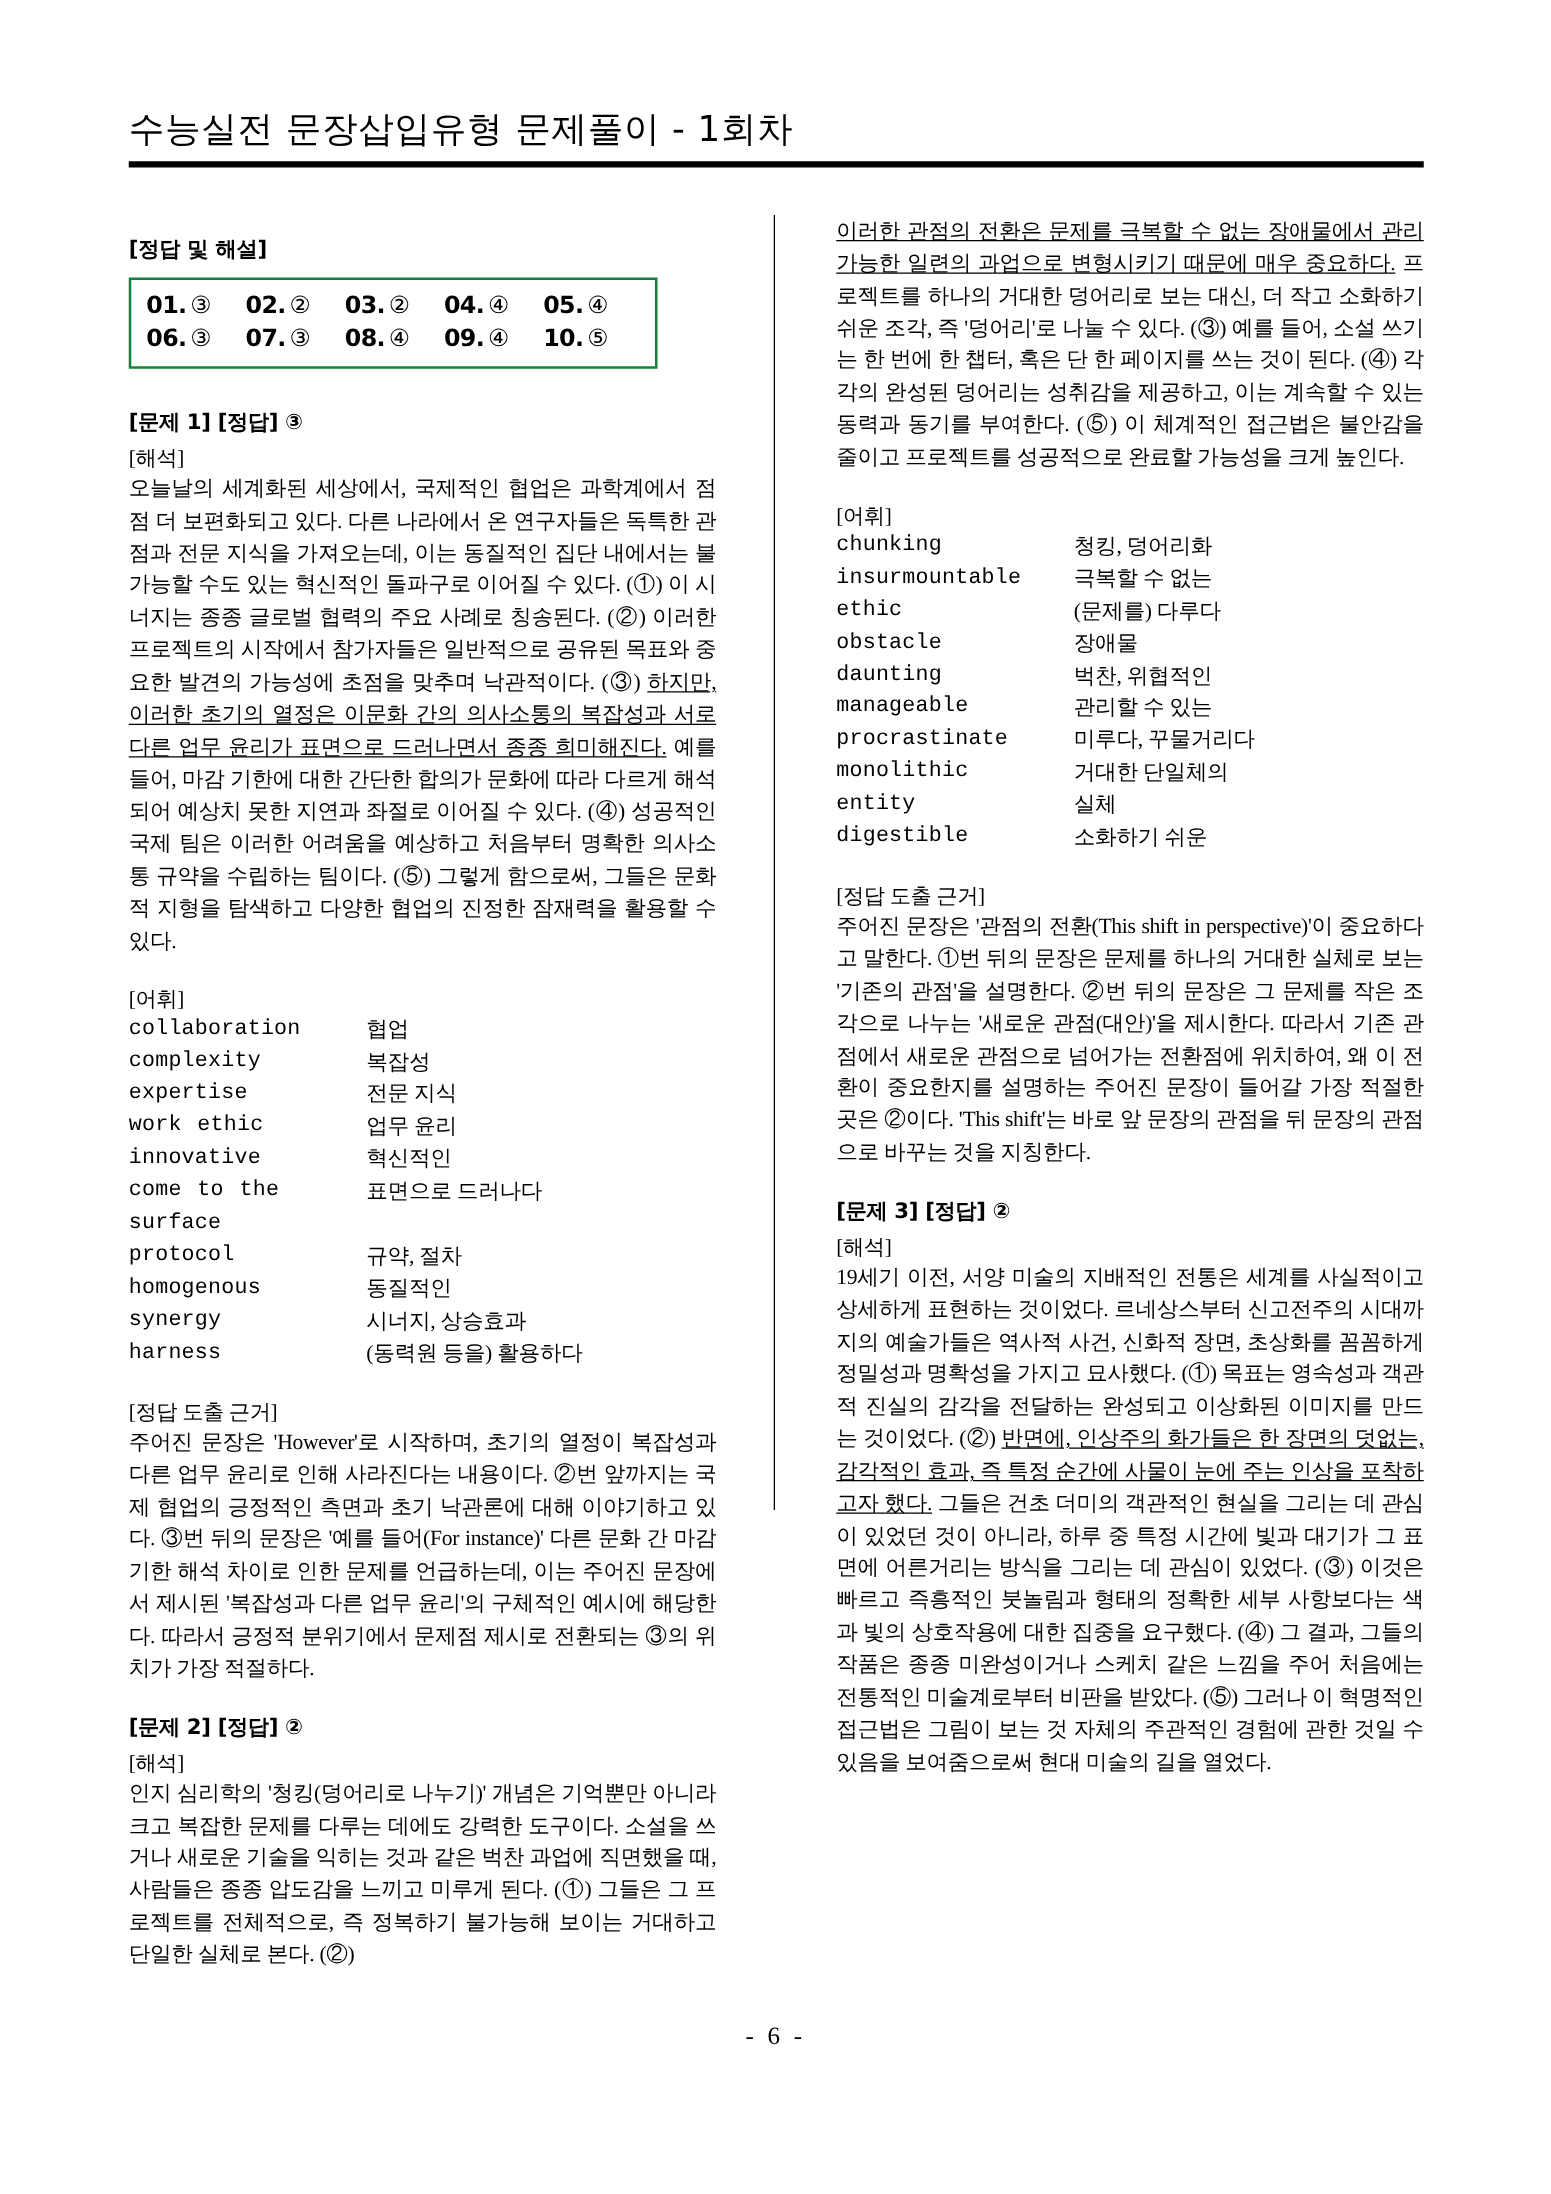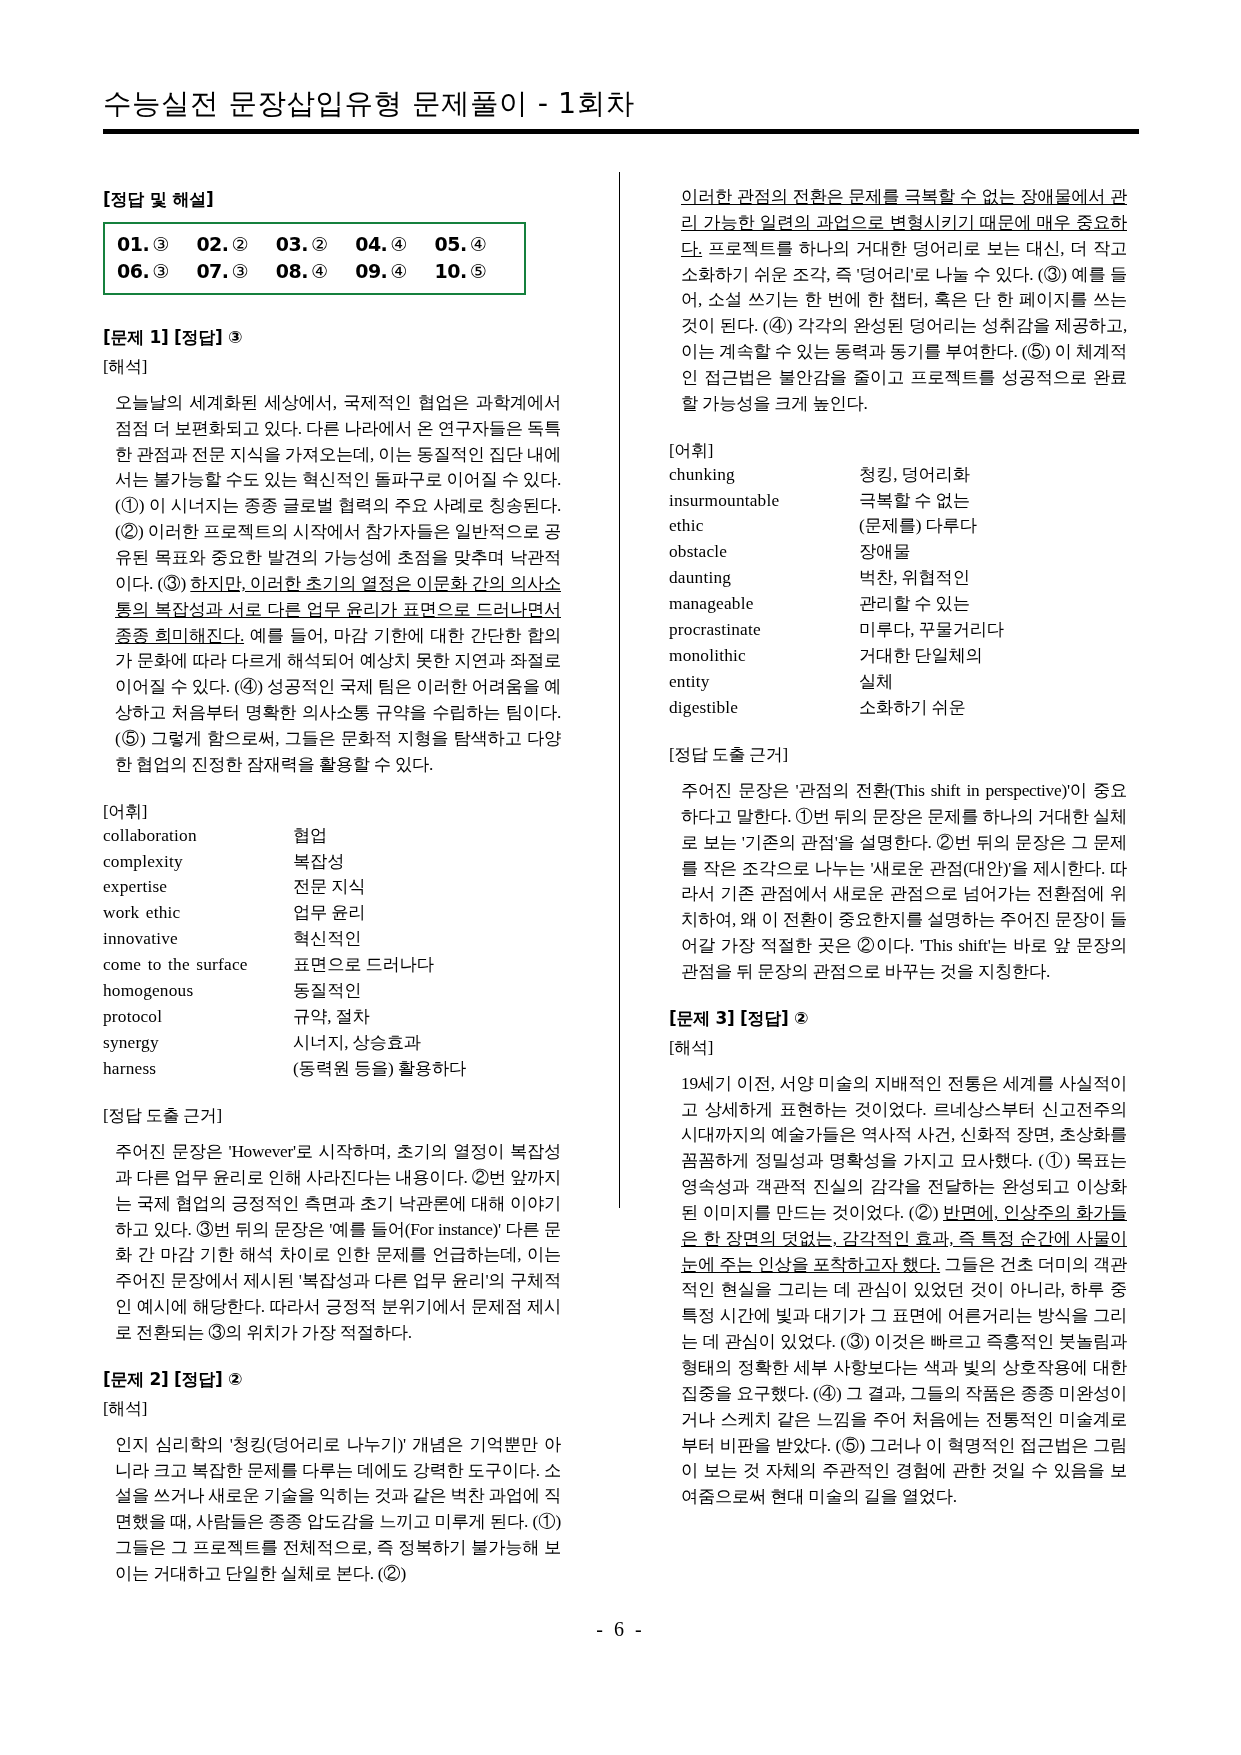--- a/index.html
+++ b/index.html
@@ -112,38 +112,38 @@
     letter-spacing: -0.5px;
   }
   .answer-cell .circ { font-weight: normal; padding-left: 3px; }
 
   
   .para {
     font-size: 17.3px;
     line-height: 1.495;
     text-align: justify;
     text-justify: inter-character;
-    margin: 12px;
+    margin: 0;
     letter-spacing: -0.25px;
     word-break: break-all;
   }
   .para u { text-decoration: underline; text-underline-offset: 2px; }
   .gap-after { margin-bottom: 22px; }
 
   
   .vocab-list { margin: 0; }
   .vocab-row {
     display: flex;
     font-size: 17.3px;
     line-height: 1.5;
   }
   .vocab-en {
     width: 190px;
     flex: 0 0 190px;
-    font-family: Liberation Serif, serif;
+    font-family: Liberation Mono, monospace;
     letter-spacing: 0.2px;
     word-spacing: 2px;
   }
   .vocab-ko {
     flex: 1;
     letter-spacing: -0.2px;
   }
 
   
   .footer {
@@ -215,26 +215,26 @@
           </div>
         <div class="vocab-row">
             <span class="vocab-en">innovative</span>
             <span class="vocab-ko">혁신적인</span>
           </div>
         <div class="vocab-row">
             <span class="vocab-en">come to the surface</span>
             <span class="vocab-ko">표면으로 드러나다</span>
           </div>
         <div class="vocab-row">
+            <span class="vocab-en">protocol</span>
+            <span class="vocab-ko">규약, 절차</span>
+          </div>
+        <div class="vocab-row">
             <span class="vocab-en">homogenous</span>
             <span class="vocab-ko">동질적인</span>
-          </div>
-        <div class="vocab-row">
-            <span class="vocab-en">protocol</span>
-            <span class="vocab-ko">규약, 절차</span>
           </div>
         <div class="vocab-row">
             <span class="vocab-en">synergy</span>
             <span class="vocab-ko">시너지, 상승효과</span>
           </div>
         <div class="vocab-row">
             <span class="vocab-en">harness</span>
             <span class="vocab-ko">(동력원 등을) 활용하다</span>
           </div>
       </div>

